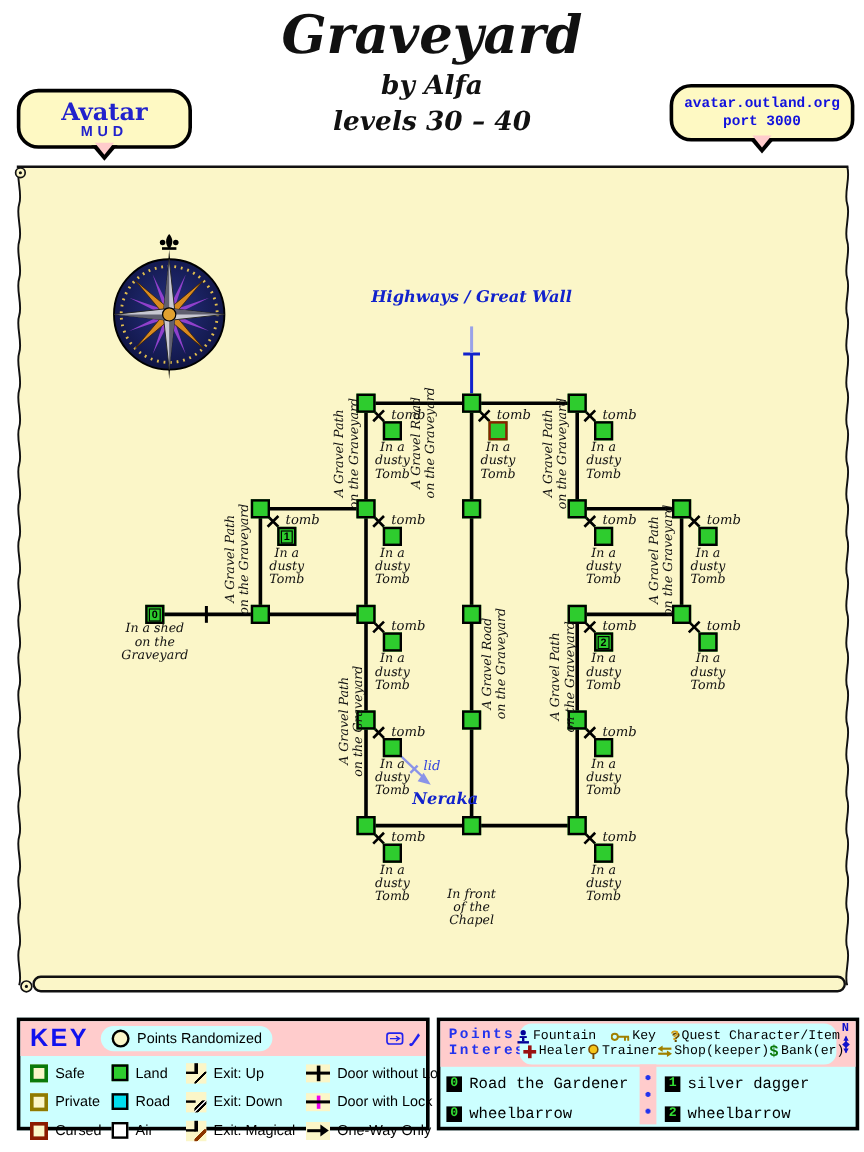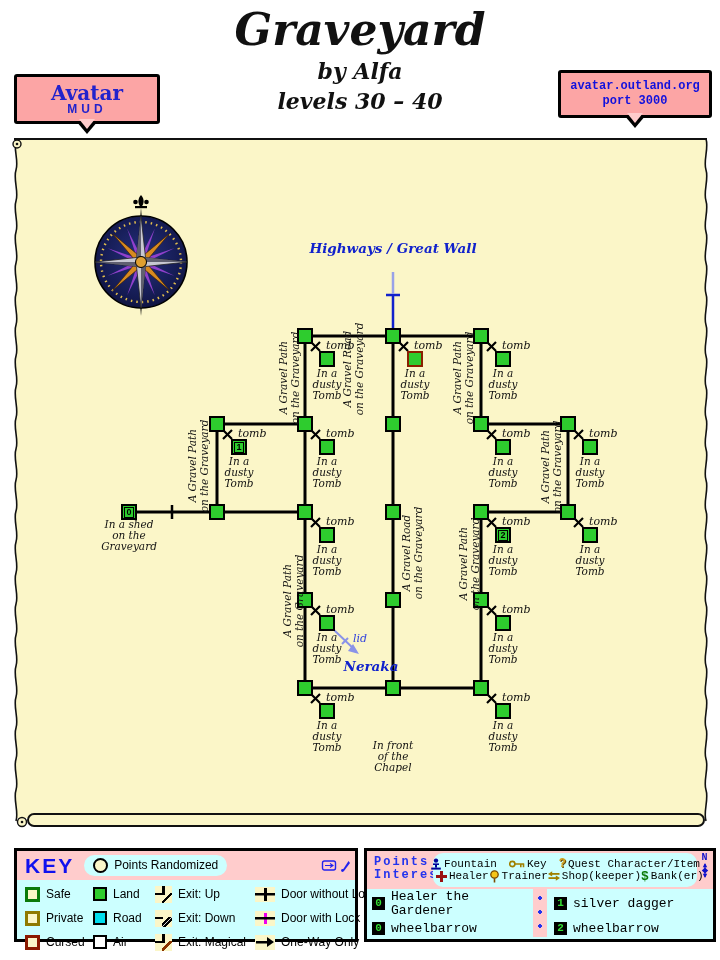--- a/index.html
+++ b/index.html
@@ -6,21 +6,21 @@
   .page{position:relative;width:720px;height:960px;background:#ffffff;overflow:hidden;
         font-family:"Liberation Sans",sans-serif;}
 
   
   .title{position:absolute;left:0;top:4px;width:720px;text-align:center;
          font:bold italic 44px/52px "DejaVu Serif",serif;color:#111;}
   .byline{position:absolute;left:0;top:58px;width:720px;text-align:center;
           font:bold italic 22px/26px "DejaVu Serif",serif;color:#111;}
   .levels{position:absolute;left:0;top:88px;width:720px;text-align:center;
           font:bold italic 22px/26px "DejaVu Serif",serif;color:#111;}
-  .bubble{position:absolute;background:#fca5a5;border:3px solid #000;border-radius:3px;
+  .bubble{position:absolute;background:#fef9c3;border:3px solid #000;border-radius:18px;
           display:flex;flex-direction:column;align-items:center;justify-content:center;}
   .bubble::after{content:"";position:absolute;left:50%;bottom:-13px;margin-left:-11px;
           border-left:11px solid transparent;border-right:11px solid transparent;border-top:13px solid #000;}
   .bubble::before{content:"";position:absolute;left:50%;bottom:-8px;margin-left:-8px;z-index:1;
           border-left:8px solid transparent;border-right:8px solid transparent;border-top:10px solid #FFCCCC;}
   .bubble-left{left:14px;top:74px;width:140px;height:44px;}
   .bubble-right{left:558px;top:70px;width:148px;height:42px;}
   .avatar-word{font:bold 20px/20px "DejaVu Serif",serif;color:#2222CC;}
   .mud-word{font:bold 12px/13px "Liberation Sans",sans-serif;letter-spacing:4px;color:#2222CC;}
   .addr{font:bold 12px/15px "Liberation Mono",monospace;color:#1111DD;text-align:center;white-space:pre-line;}
@@ -603,21 +603,21 @@
           <polygon points="5,15 2.8,10.8 7.2,10.8" fill="#1111CC"></polygon>
           <polygon points="5,4.6 8.2,7.5 5,10.4 1.8,7.5" fill="#1111CC"></polygon>
         </svg>
       </div>
     </div>
     <div class="poi-divider"></div>
     <div class="poi-col left">
 
         <div class="poi-row">
           <span class="poi-num">0</span>
-          <span>Healer the Gardener</span>
+          <span>Road the Gardener</span>
         </div>
 
         <div class="poi-row">
           <span class="poi-num">0</span>
           <span>wheelbarrow</span>
         </div>
       </div>
     <div class="poi-col right">
 
         <div class="poi-row">

